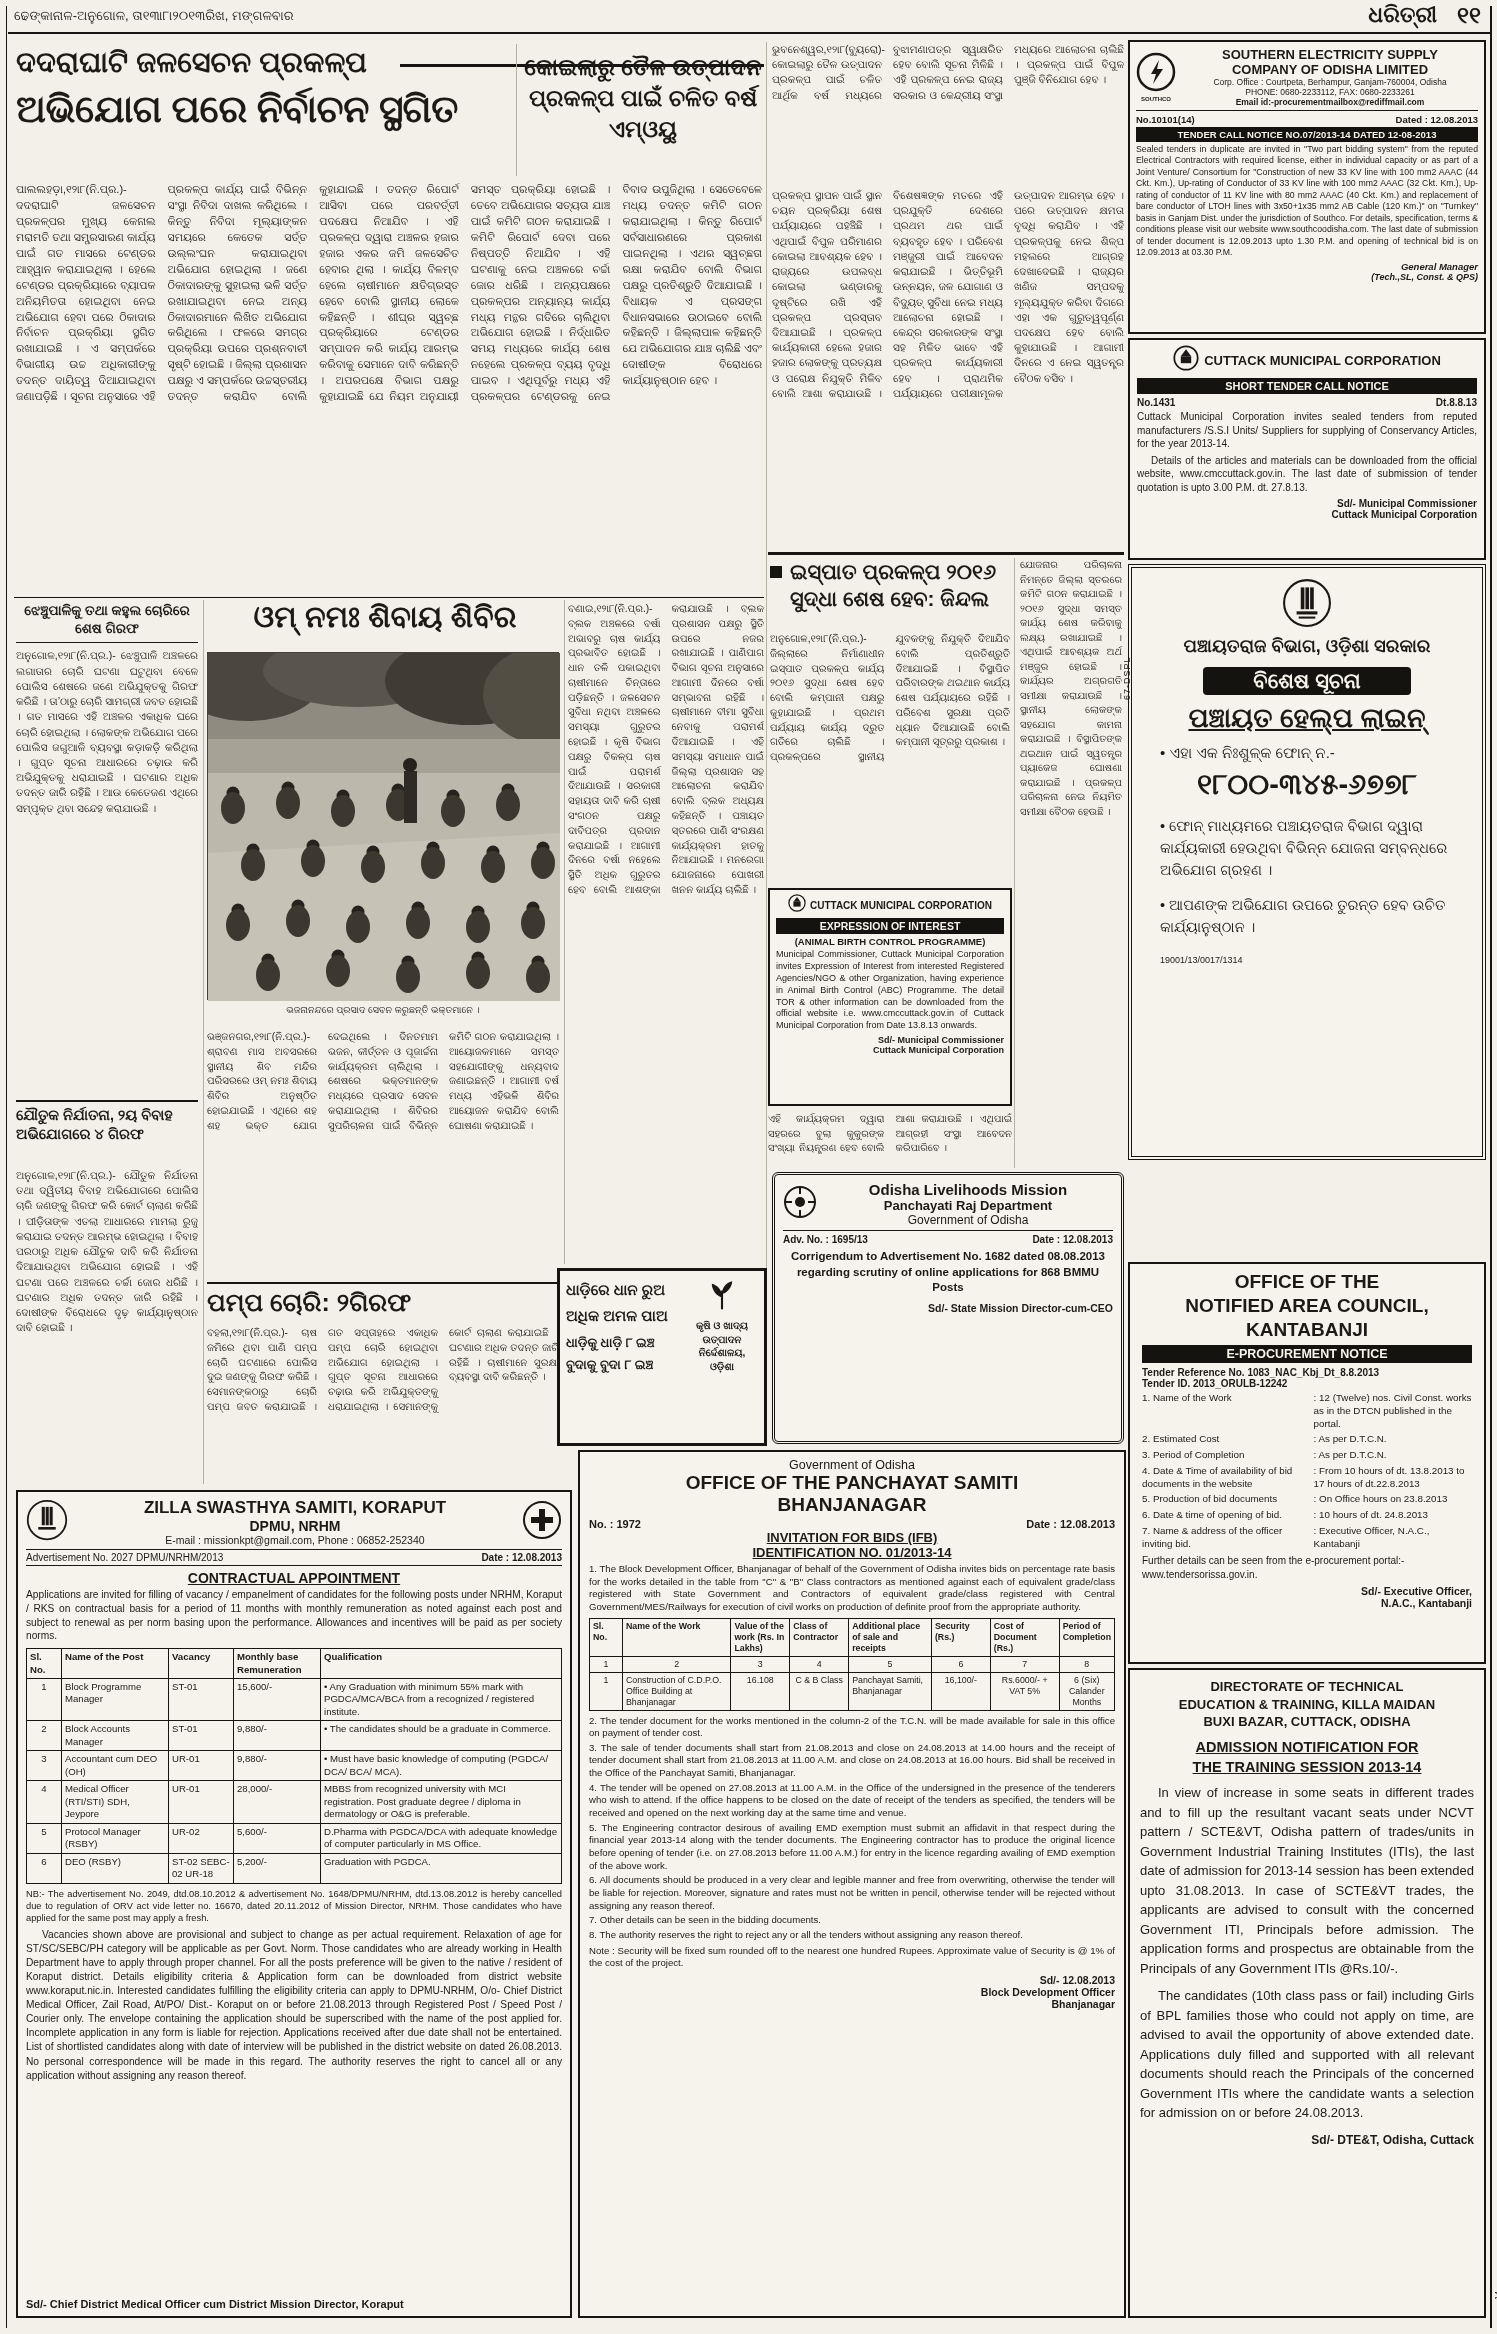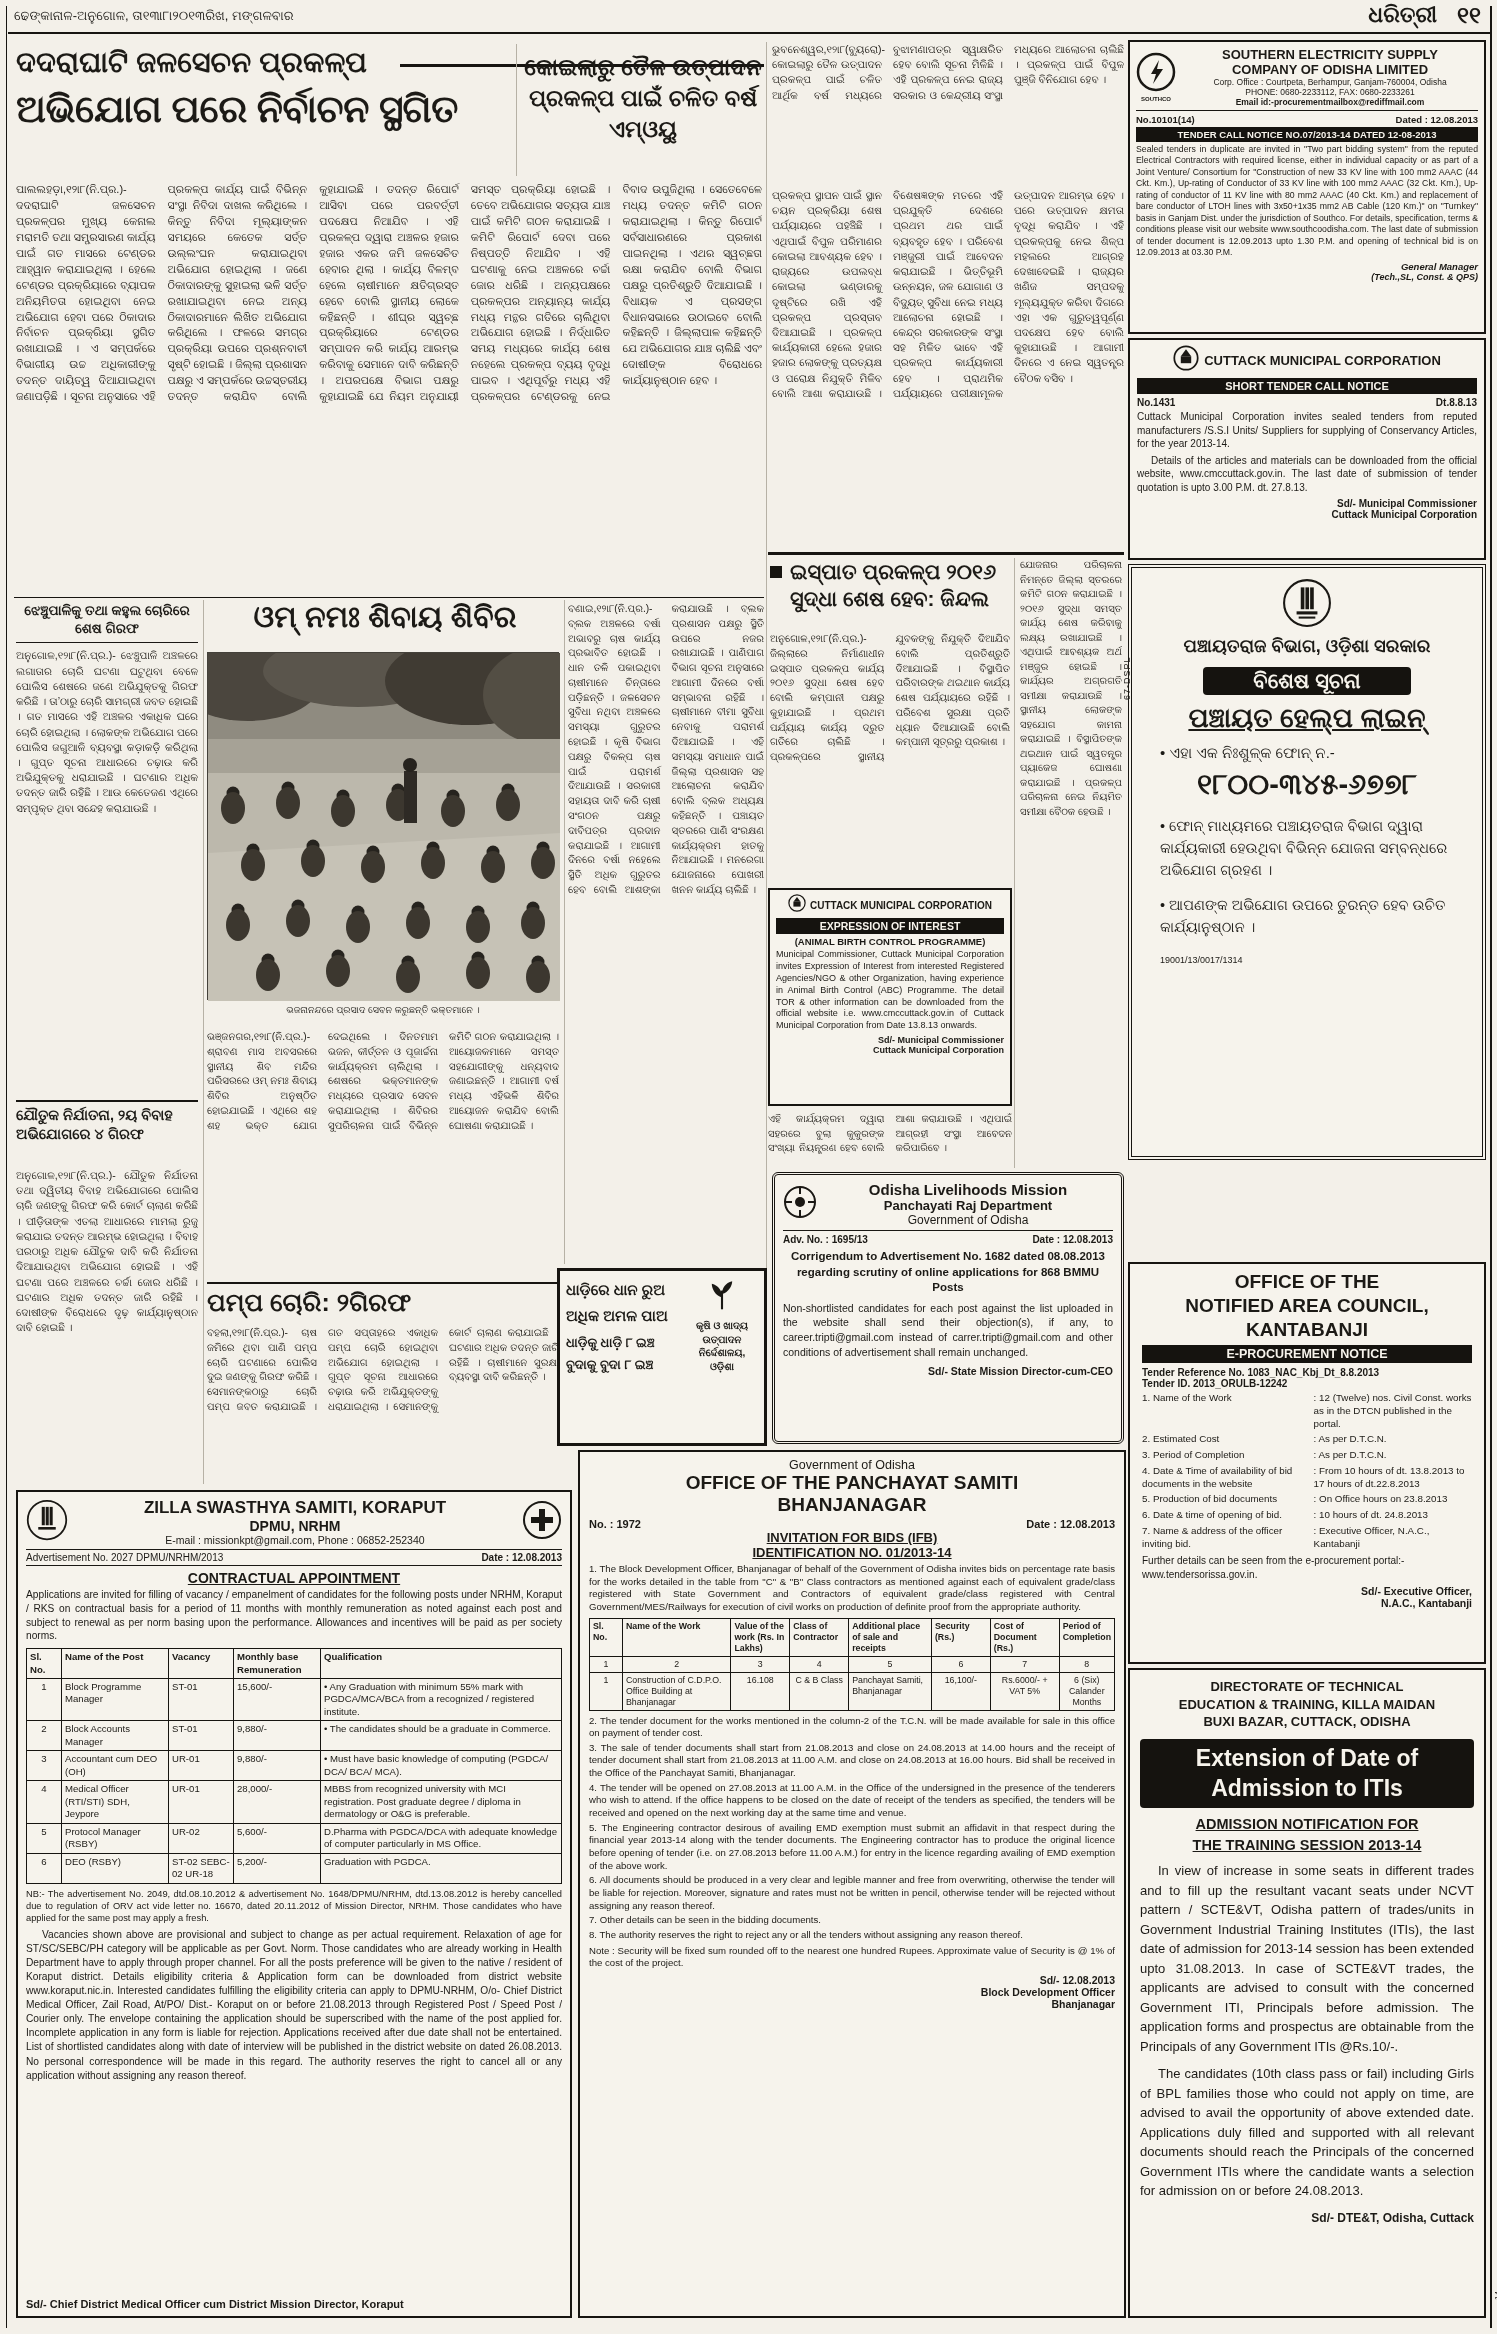--- a/index.html
+++ b/index.html
@@ -256,21 +256,20 @@
         <div class="b" style="font-size:15px;">Odisha Livelihoods Mission</div>
         <div class="b" style="font-size:13px;">Panchayati Raj Department</div>
         <div style="font-size:12px;">Government of Odisha</div>
       </div>
     </div>
     <div class="dl" style="justify-content:space-between;font-size:10px;font-weight:bold;margin-top:3px;border-top:1px solid #1a1814;padding-top:3px;">
       <span>Adv. No. : 1695/13</span>
       <span>Date : 12.08.2013</span>
     </div>
     <div class="ctr b" style="font-size:11.5px;line-height:1.35;margin-top:4px;">Corrigendum to Advertisement No. 1682 dated 08.08.2013 regarding scrutiny of online applications for 868 BMMU Posts</div>
-    <div class="just" style="font-size:10.5px;line-height:1.4;margin-top:5px;">Non-shortlisted candidates for each post against the list uploaded in the website shall send their objection(s), if any, to career.tripti@gmail.com instead of carrer.tripti@gmail.com and other conditions of advertisement shall remain unchanged.</div>
     <div class="rt b" style="font-size:10.5px;margin-top:6px;">Sd/- State Mission Director-cum-CEO</div>
   </div>
 
   <div class="abs box" style="left:1128px;top:1262px;width:358px;height:402px;padding:6px 12px;">
     <div class="ctr b pre" style="font-size:19px;line-height:1.25;">OFFICE OF THE
 NOTIFIED AREA COUNCIL,
 KANTABANJI</div>
     <div class="rev" style="font-size:12.5px;margin:4px 0;">E-PROCUREMENT NOTICE</div>
     <div class="b" style="font-size:10px;">Tender Reference No. 1083_NAC_Kbj_Dt_8.8.2013</div>
     <div class="b" style="font-size:10px;">Tender ID. 2013_ORULB-12242</div>
@@ -452,22 +451,20 @@
       </table>
     <div class="just" style="font-size:9.3px;line-height:1.3;margin-top:4px;">NB:- The advertisement No. 2049, dtd.08.10.2012 &amp; advertisement No. 1648/DPMU/NRHM, dtd.13.08.2012 is hereby cancelled due to regulation of ORV act vide letter no. 16670, dated 20.11.2012 of Mission Director, NRHM. Those candidates who have applied for the same post may apply a fresh.</div>
     <div class="just" style="font-size:10.2px;line-height:1.38;margin-top:4px;text-indent:16px;">Vacancies shown above are provisional and subject to change as per actual requirement. Relaxation of age for ST/SC/SEBC/PH category will be applicable as per Govt. Norm. Those candidates who are already working in Health Department have to apply through proper channel. For all the posts preference will be given to the native / resident of Koraput district. Details eligibility criteria &amp; Application form can be downloaded from district website www.koraput.nic.in. Interested candidates fulfilling the eligibility criteria can apply to DPMU-NRHM, O/o- Chief District Medical Officer, Zail Road, At/PO/ Dist.- Koraput on or before 21.08.2013 through Registered Post / Speed Post / Courier only. The envelope containing the application should be superscribed with the name of the post applied for. Incomplete application in any form is liable for rejection. Applications received after due date shall not be entertained. List of shortlisted candidates along with date of interview will be published in the district website on dated 26.08.2013. No personal correspondence will be made in this regard. The authority reserves the right to cancel all or any application without assigning any reason thereof.</div>
     <div class="b" style="position:absolute;bottom:6px;left:8px;right:8px;font-size:11px;">Sd/- Chief District Medical Officer cum District Mission Director, Koraput</div>
   </div>
 
   <div class="abs box" style="left:1128px;top:1668px;width:358px;height:650px;padding:8px 10px;">
     <div class="ctr b pre" style="font-size:13px;line-height:1.35;">DIRECTORATE OF TECHNICAL
 EDUCATION &amp; TRAINING, KILLA MAIDAN
 BUXI BAZAR, CUTTACK, ODISHA</div>
-    <div class="rev pre" style="font-size:23px;line-height:1.3;margin:8px 0 6px;border-radius:4px;padding:5px 4px;">Extension of Date of
-Admission to ITIs</div>
     <div class="ctr b pre" style="font-size:14.5px;line-height:1.4;text-decoration:underline;margin:6px 0;">ADMISSION NOTIFICATION FOR
 THE TRAINING SESSION 2013-14</div>
     <div class="just" style="font-size:13px;line-height:1.5;margin-top:6px;text-indent:18px;">In view of increase in some seats in different trades and to fill up the resultant vacant seats under NCVT pattern / SCTE&amp;VT, Odisha pattern of trades/units in Government Industrial Training Institutes (ITIs), the last date of admission for 2013-14 session has been extended upto 31.08.2013. In case of SCTE&amp;VT trades, the applicants are advised to consult with the concerned Government ITI, Principals before admission. The application forms and prospectus are obtainable from the Principals of any Government ITIs @Rs.10/-.</div>
     <div class="just" style="font-size:13px;line-height:1.5;margin-top:8px;text-indent:18px;">The candidates (10th class pass or fail) including Girls of BPL families those who could not apply on time, are advised to avail the opportunity of above extended date. Applications duly filled and supported with all relevant documents should reach the Principals of the concerned Government ITIs where the candidate wants a selection for admission on or before 24.08.2013.</div>
     <div class="rt b" style="font-size:12px;margin-top:10px;">Sd/- DTE&amp;T, Odisha, Cuttack</div>
   </div>
 
   <div class="abs rot" style="left:1493px;top:2300px;font-size:8px;">14</div>
 
 </div>

